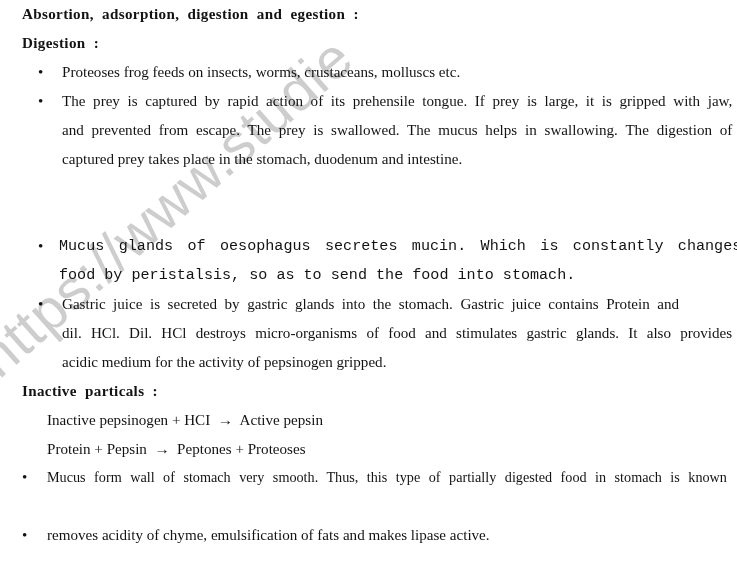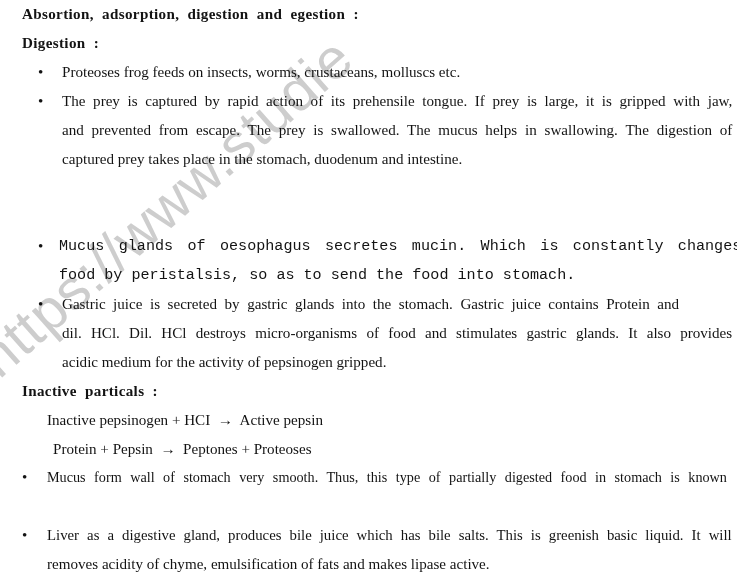--- a/index.html
+++ b/index.html
@@ -150,30 +150,29 @@
       <span class="ln spread"><span style="word-spacing: 3.75px;">Gastric  juice  is  secreted  by  gastric  glands  into  the  stomach.  Gastric  juice  contains  Protein  and</span></span>
       <span class="ln spread"><span style="word-spacing: 5.42857px;">dil. HCl. Dil. HCl destroys micro-organisms of food and stimulates gastric glands. It also provides</span></span>
       <span class="ln">acidic medium for the activity of pepsinogen gripped.</span>
     </div>
   </div>
 
   <div class="blk hd spaced" style="left:22px; top:377px; width:450px;">Inactive  particals  :</div>
 
   <div class="blk eq" style="left:47px; top:406px; width:500px;">Inactive pepsinogen + HCI  →  Active pepsin</div>
 
-  <div class="blk eq" style="left:53px; top:435px; width:500px;">Protein + Pepsin  →  Peptones + Proteoses</div>
+  <div class="blk eq" style="left:47px; top:435px; width:500px;">Protein + Pepsin  →  Peptones + Proteoses</div>
 
   <div class="bullet-row" style="left:22px; top:463px; width:710px;">
     <span class="bullet-dot" style="left:0px;">•</span>
     <div class="bullet-body j-all" style="margin-left:25px;">
       <span class="ln spread" style="font-size:14.2px;"><span style="word-spacing: 4.94118px;">Mucus form wall of stomach very smooth. Thus, this type of partially digested food in stomach is known</span></span>
     </div>
   </div>
 
   <div class="bullet-row" style="left:22px; top:521px; width:710px;">
     <span class="bullet-dot" style="left:0px;">•</span>
     <div class="bullet-body j-all" style="margin-left:25px;">
-      <span class="ln spread" style="font-size:14.8px;"><span style="word-spacing: 4.33333px;">Liver as a digestive gland, produces bile juice which has bile salts. This is greenish basic liquid. It will</span></span>
       <span class="ln">removes acidity of chyme, emulsification of fats and makes lipase active.</span>
     </div>
   </div>
 
 </div>
 
 </body></html>

